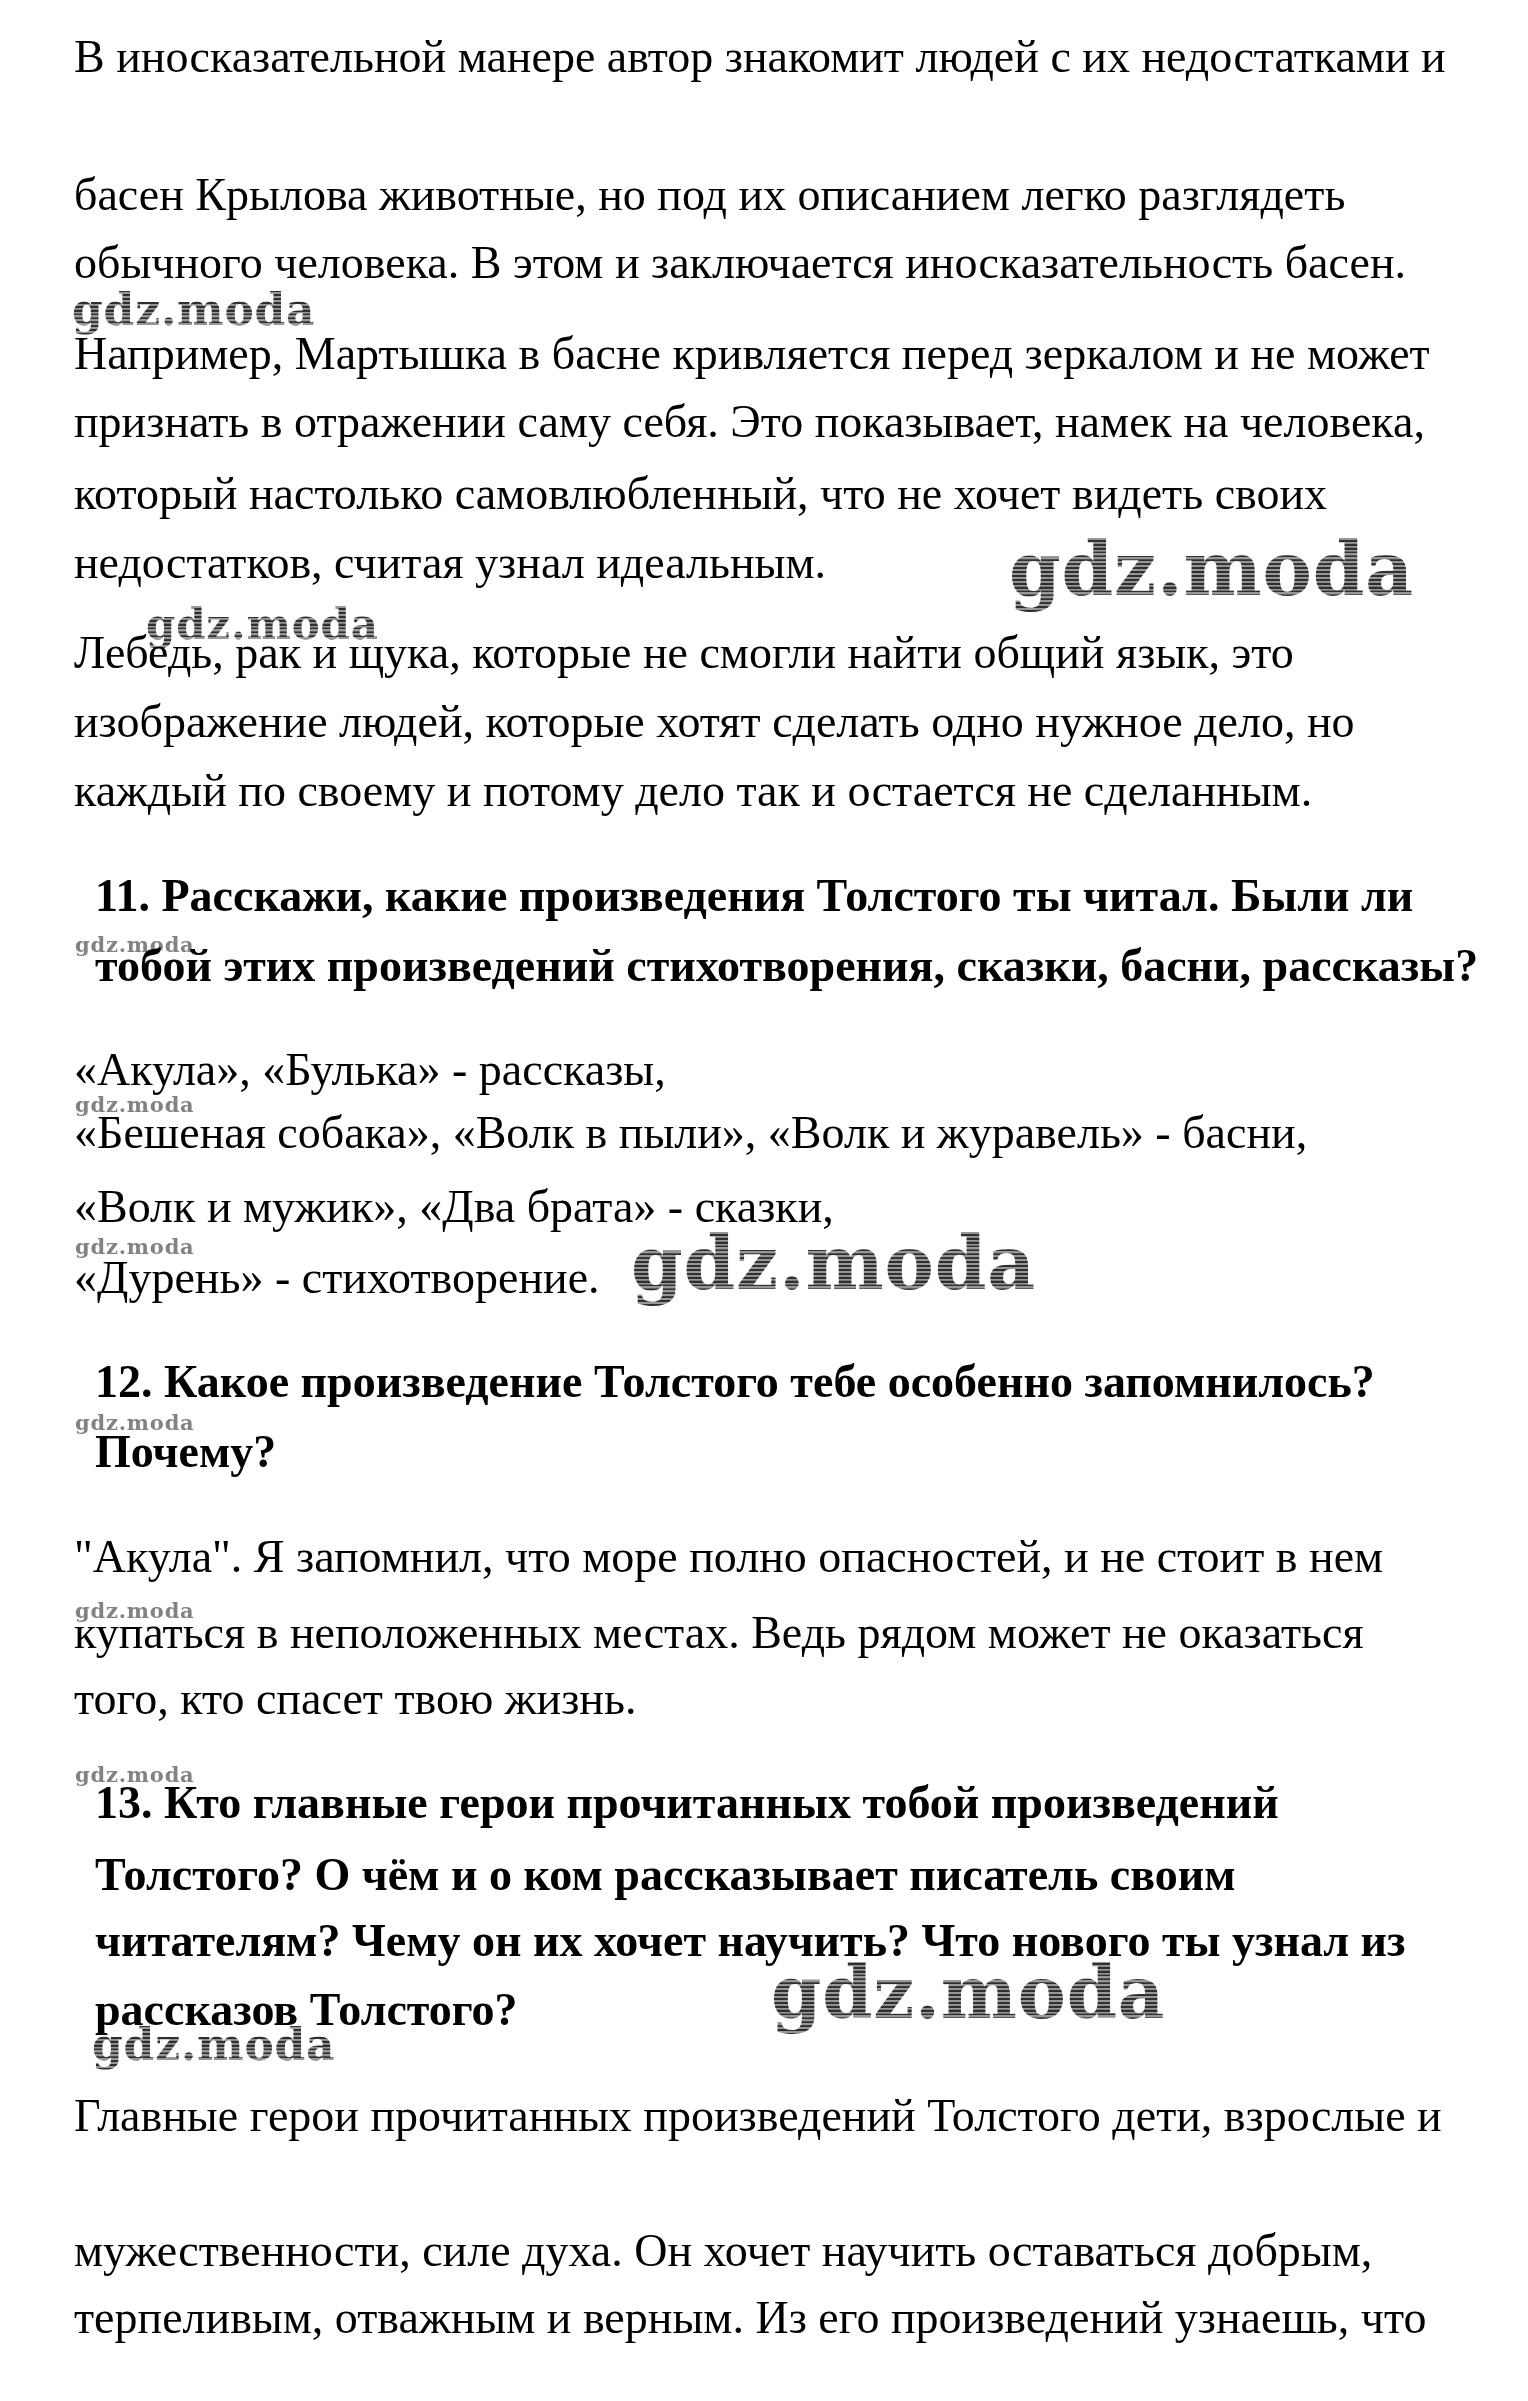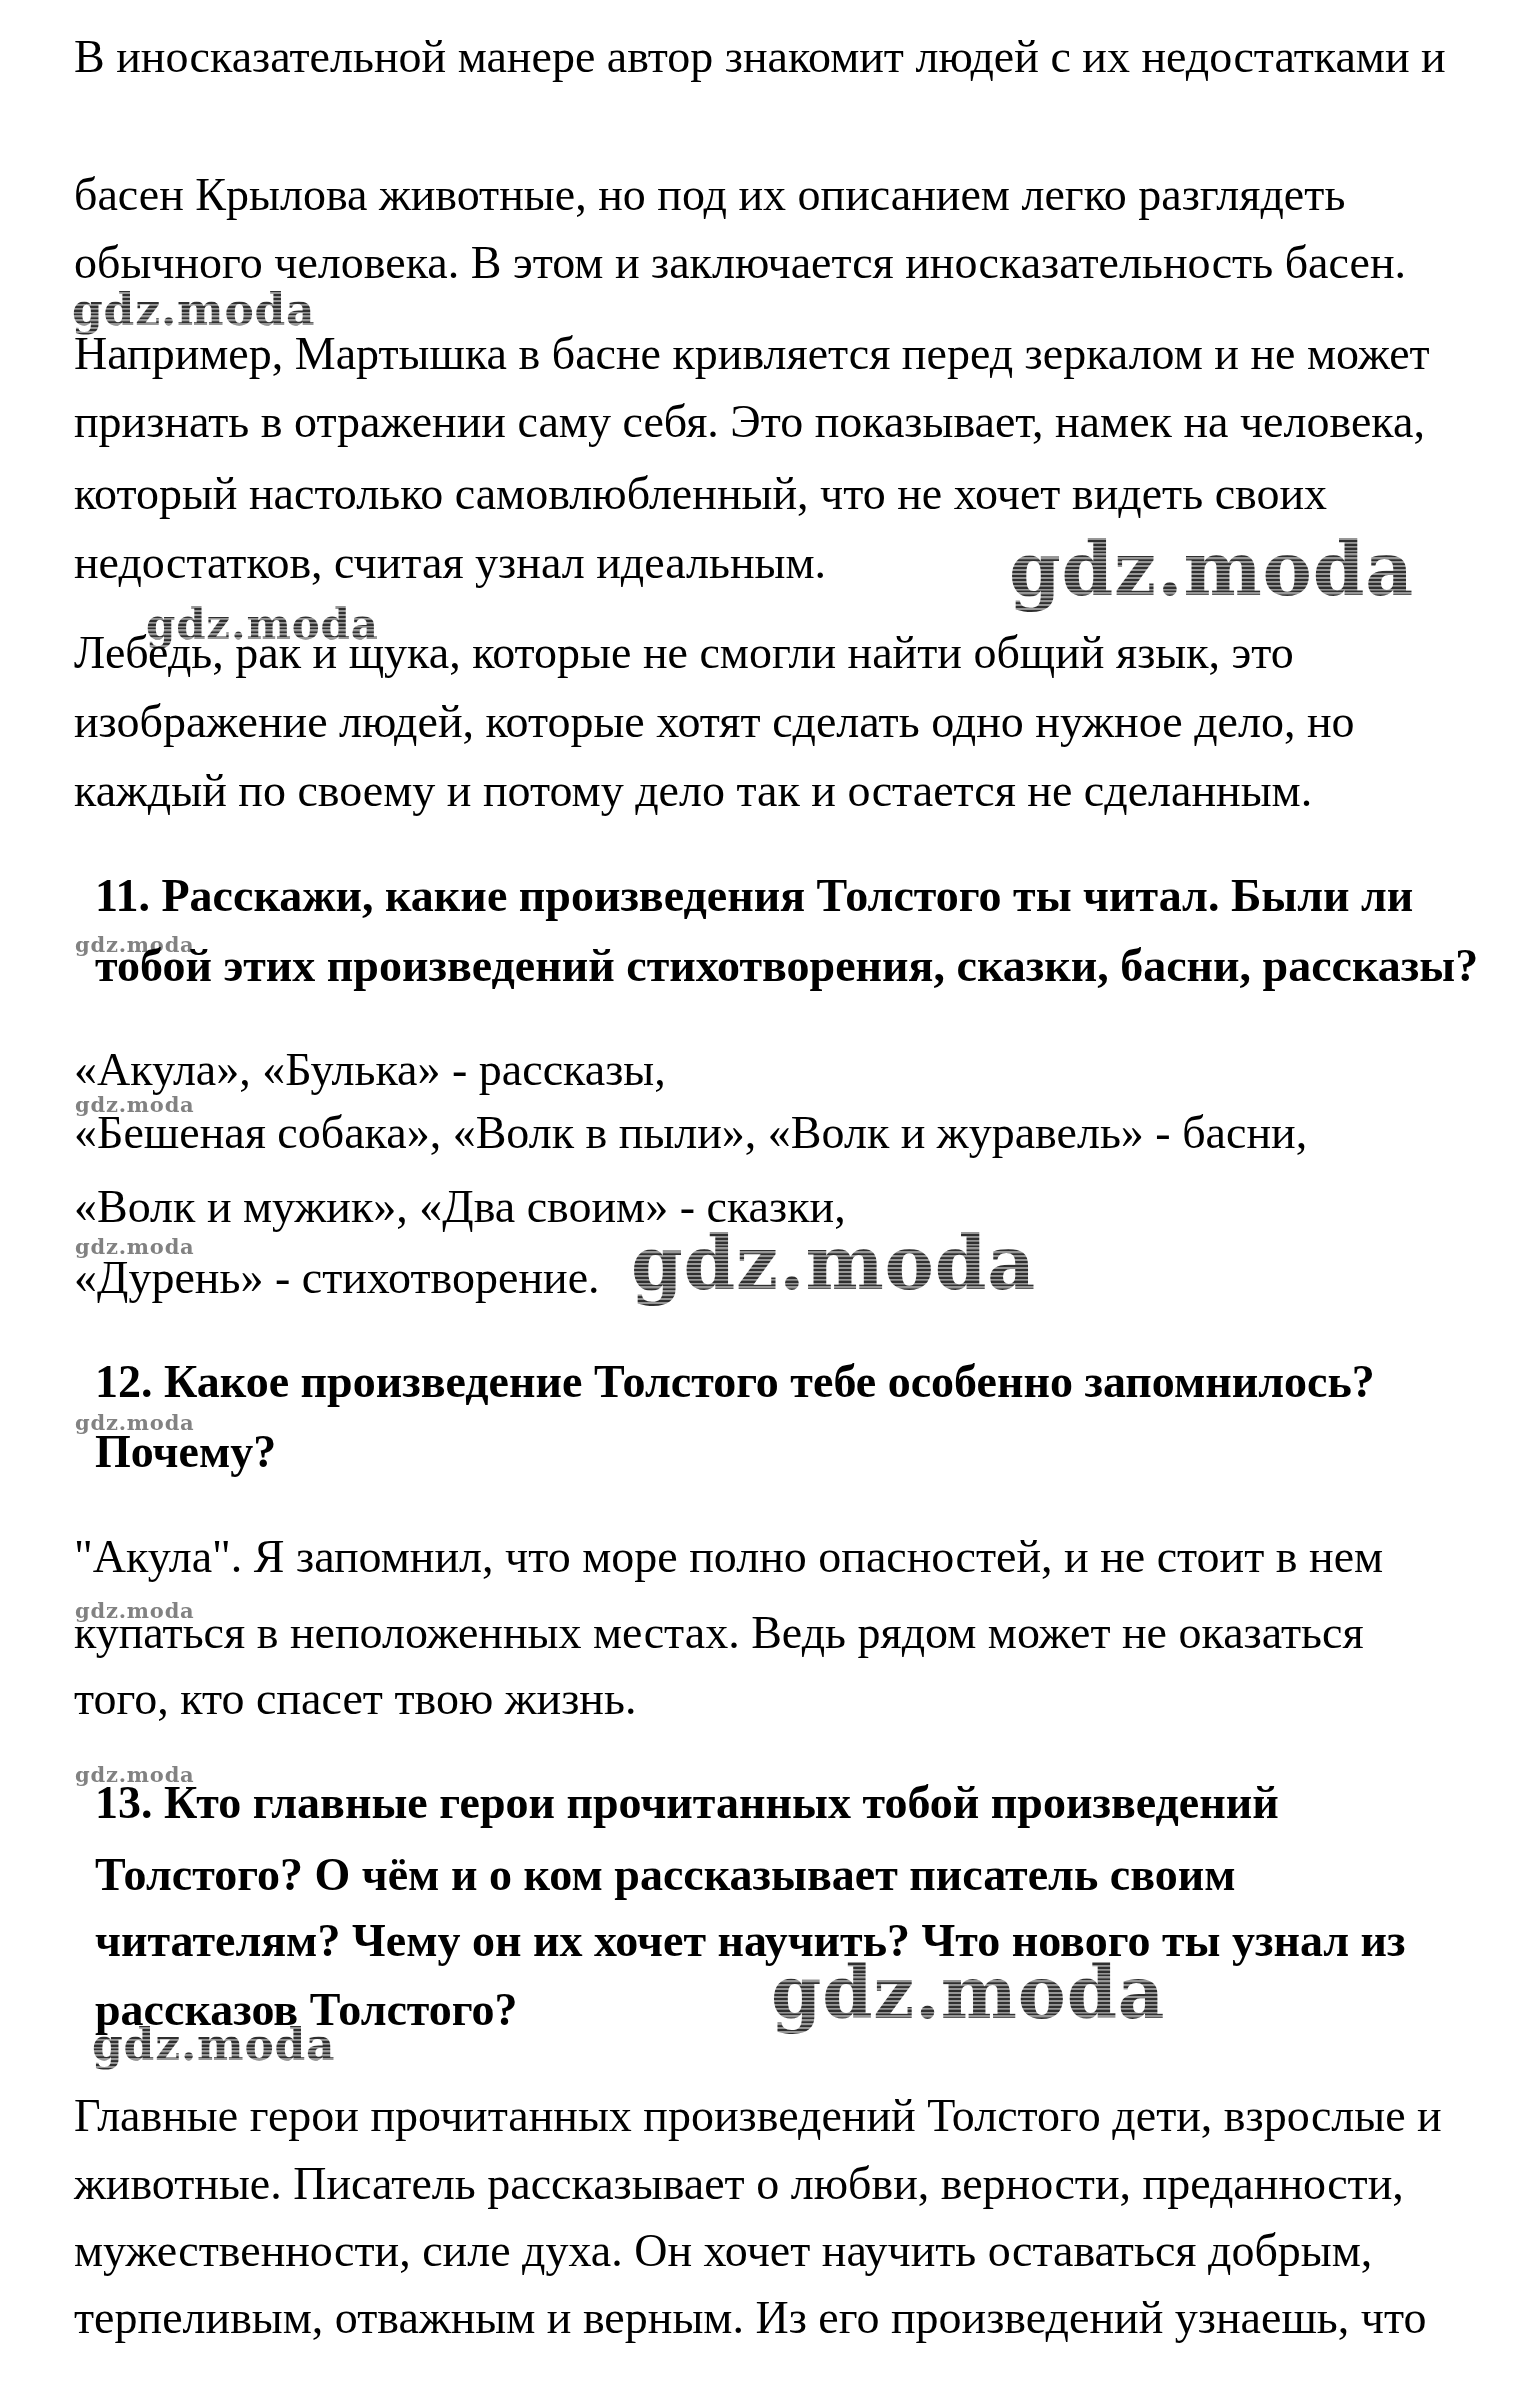--- a/index.html
+++ b/index.html
@@ -76,34 +76,33 @@
 
   <div class="line" style="top:630px;">Лебедь, рак и щука, которые не смогли найти общий язык, это</div>
   <div class="line" style="top:699px;">изображение людей, которые хотят сделать одно нужное дело, но</div>
   <div class="line" style="top:768px;">каждый по своему и потому дело так и остается не сделанным.</div>
 
   <div class="line bold" style="top:873px;">11. Расскажи, какие произведения Толстого ты читал. Были ли</div>
   <div class="line bold" style="top:943px;">тобой этих произведений стихотворения, сказки, басни, рассказы?</div>
 
   <div class="line" style="top:1047px;">«Акула», «Булька» - рассказы,</div>
   <div class="line" style="top:1110px;">«Бешеная собака», «Волк в пыли», «Волк и журавель» - басни,</div>
-  <div class="line" style="top:1184px;">«Волк и мужик», «Два своим» - сказки,</div>
+  <div class="line" style="top:1184px;">«Волк и мужик», «Два брата» - сказки,</div>
   <div class="line" style="top:1255px;">«Дурень» - стихотворение.</div>
 
   <div class="line bold" style="top:1359px;">12. Какое произведение Толстого тебе особенно запомнилось?</div>
   <div class="line bold" style="top:1429px;">Почему?</div>
 
   <div class="line" style="top:1534px;">"Акула". Я запомнил, что море полно опасностей, и не стоит в нем</div>
   <div class="line" style="top:1610px;">купаться в неположенных местах. Ведь рядом может не оказаться</div>
   <div class="line" style="top:1676px;">того, кто спасет твою жизнь.</div>
 
   <div class="line bold" style="top:1780px;">13. Кто главные герои прочитанных тобой произведений</div>
   <div class="line bold" style="top:1852px;">Толстого? О чём и о ком рассказывает писатель своим</div>
   <div class="line bold" style="top:1918px;">читателям? Чему он их хочет научить? Что нового ты узнал из</div>
   <div class="line bold" style="top:1987px;">рассказов Толстого?</div>
 
   <div class="line" style="top:2093px;">Главные герои прочитанных произведений Толстого дети, взрослые и</div>
-  <div class="line" style="top:2161px;">животные. Писатель рассказывает о любви, верности, преданности,</div>
   <div class="line" style="top:2228px;">мужественности, силе духа. Он хочет научить оставаться добрым,</div>
   <div class="line" style="top:2295px;">терпеливым, отважным и верным. Из его произведений узнаешь, что</div>
 
 </main>
 
 
 </body></html>

